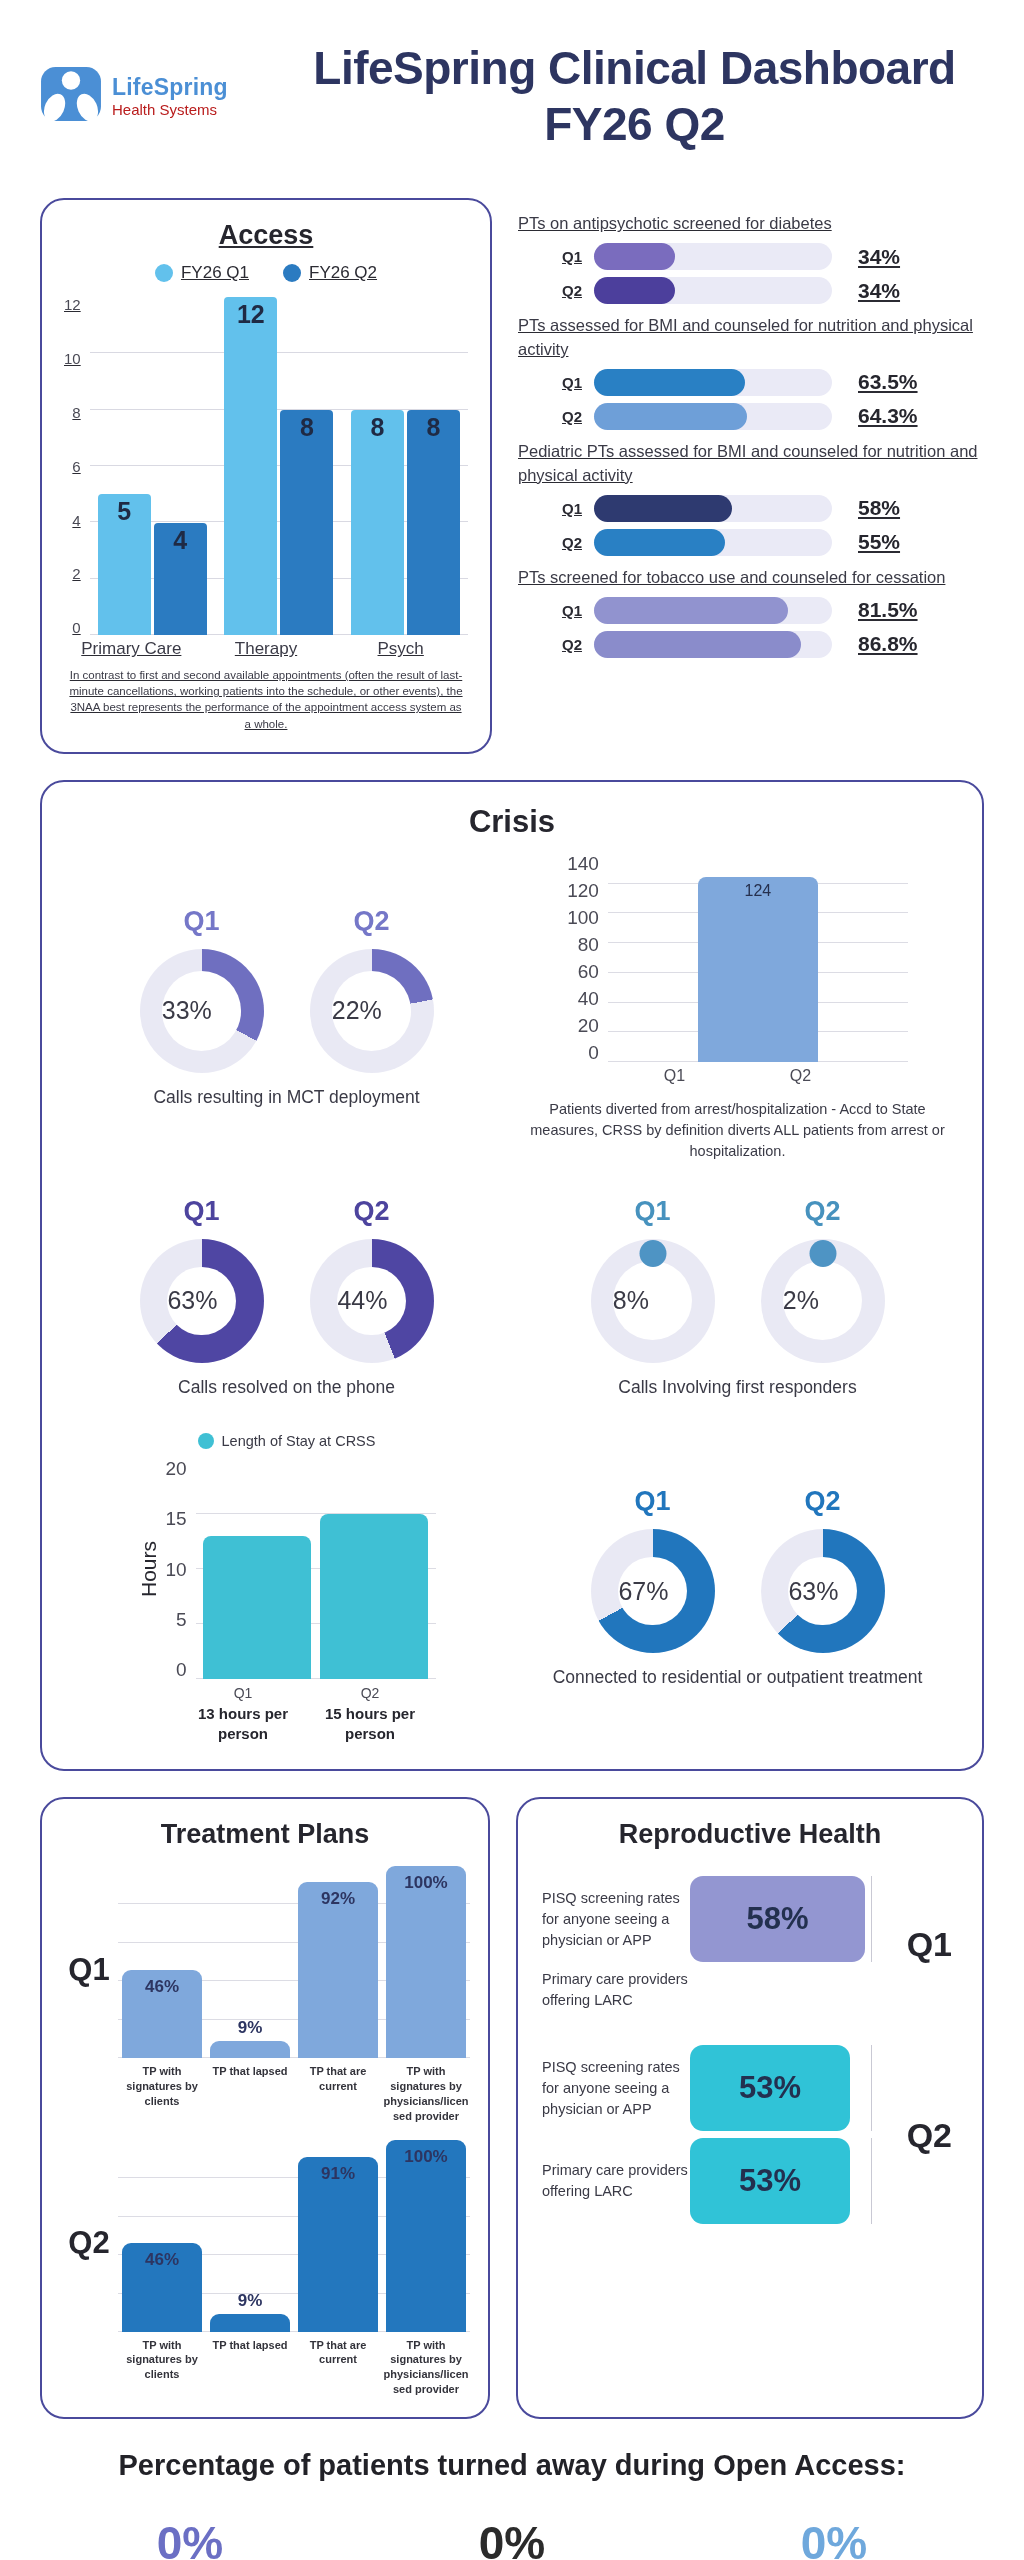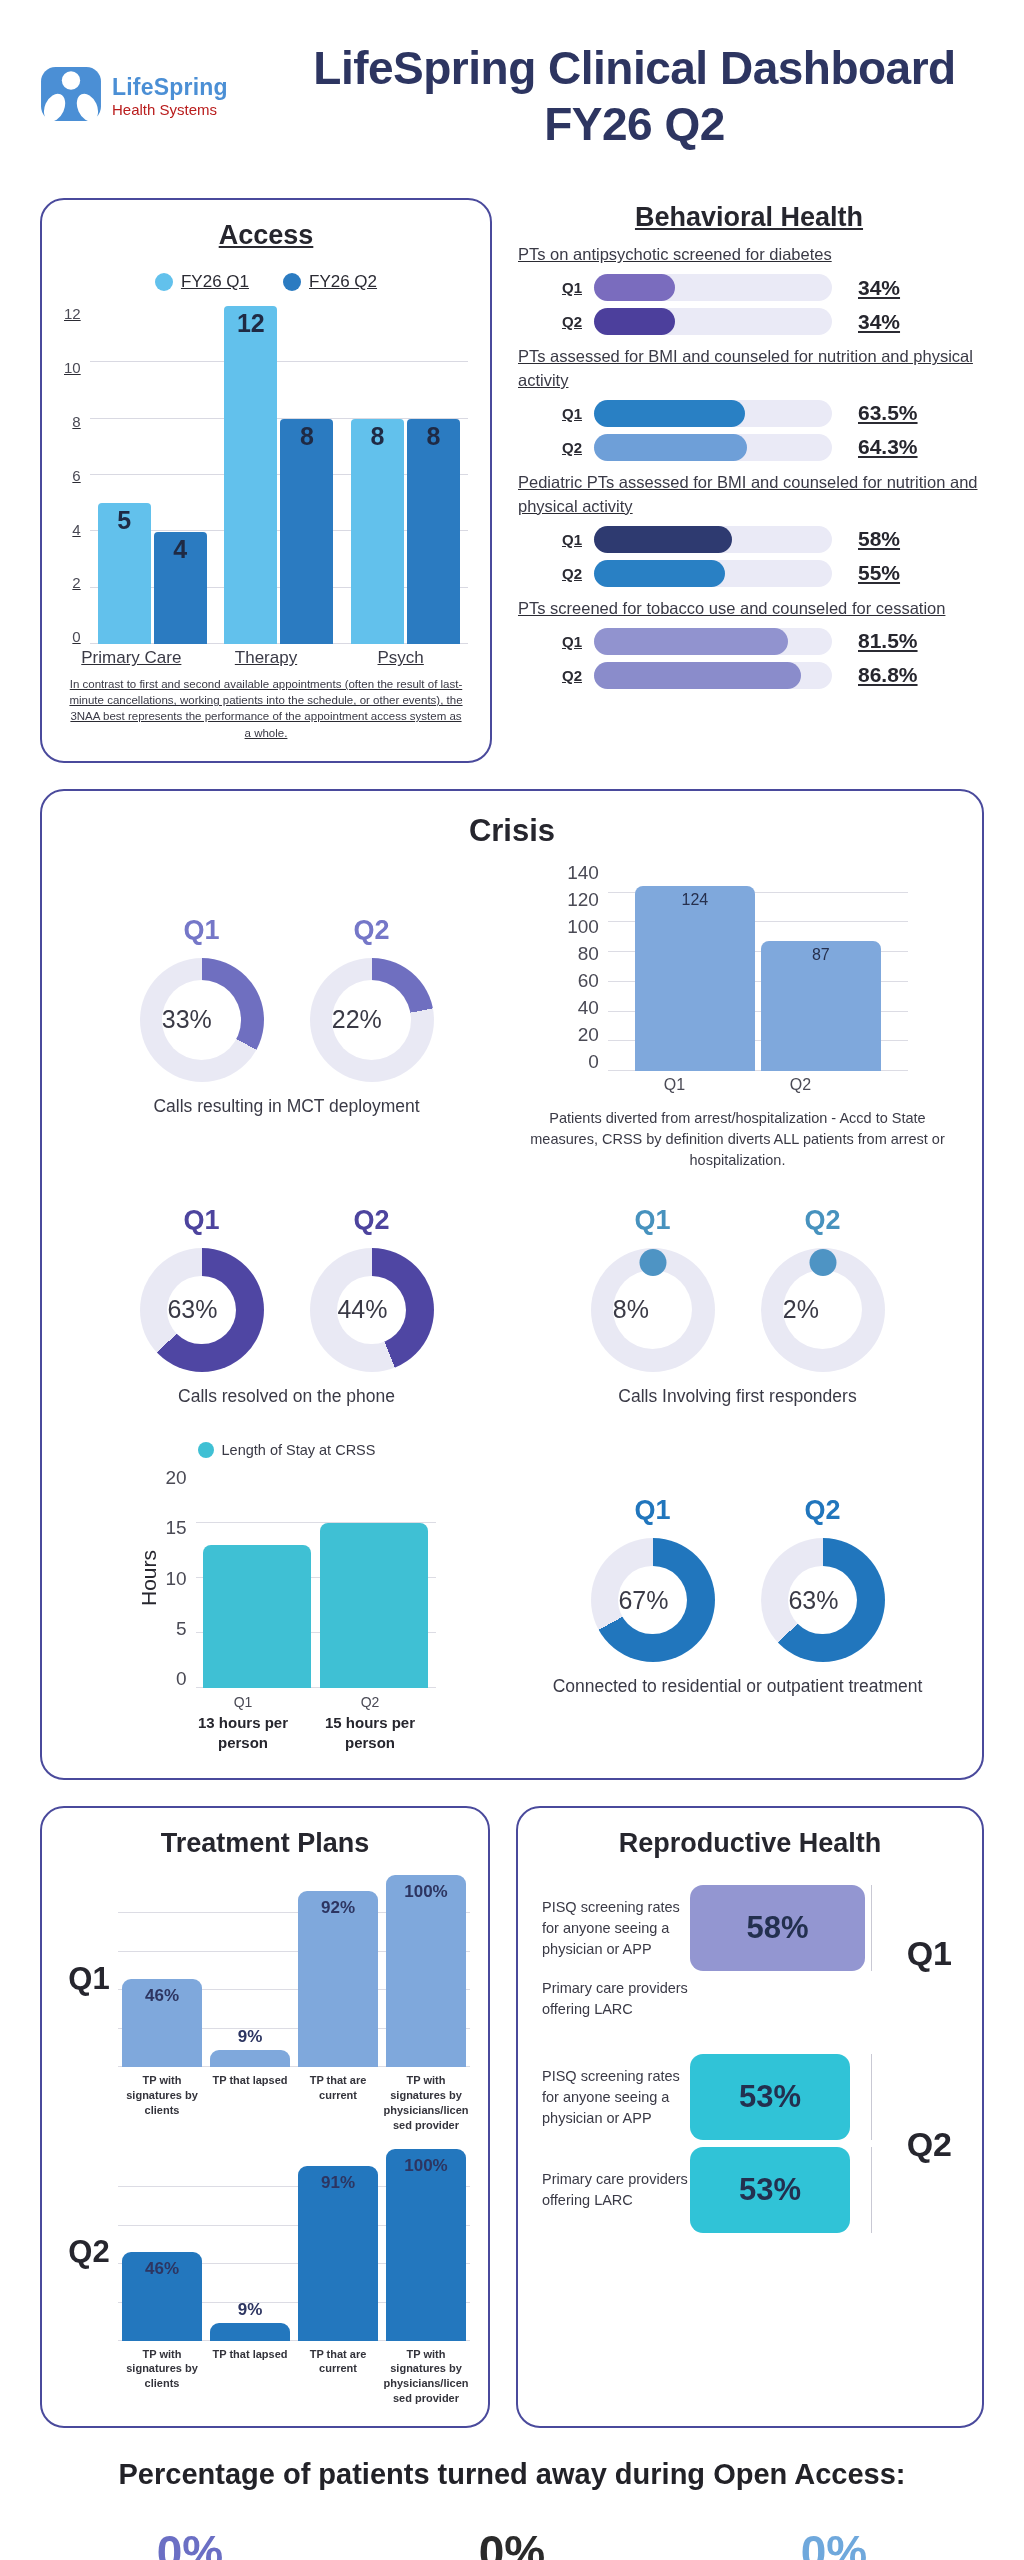--- a/index.html
+++ b/index.html
@@ -14,21 +14,21 @@
   .page-title { flex:1; text-align:center; color:#2d3561; font-size:46px; font-weight:bold; line-height:1.22; letter-spacing:-.5px; max-width:660px; margin:0 auto; }
 
   
   .box { border:2.5px solid #4a4a9c; border-radius:24px; padding:20px 22px; background:#fff; }
   .sec-title { text-align:center; font-size:27px; font-weight:bold; color:#26262e; }
 
   .row1 { display:flex; gap:22px; align-items:flex-start; margin-bottom:26px;text-decoration:underline; }
 
   
   .access { width:452px; flex:0 0 auto; }
-  .legend { display:flex; justify-content:center; gap:34px; margin:21px 0 14px; font-size:17px; color:#2b2b33; }
+  .legend { display:flex; justify-content:center; gap:34px; margin:12px 0 14px; font-size:17px; color:#2b2b33; }
   .legend-item { display:flex; align-items:center; gap:8px; }
   .dot { width:18px; height:18px; border-radius:50%; display:inline-block; }
   .dot.q1 { background:#62c1ec; } .dot.q2 { background:#2b7bc1; } .dot.teal { background:#3fc0d4; width:16px; height:16px; }
   .chart-row { display:flex; align-items:stretch; }
   .yticks { display:flex; flex-direction:column; justify-content:space-between; text-align:right; padding-right:9px; font-size:15px; color:#4a4a55; line-height:1; }
   .aplot { flex:1; height:338px; display:flex; align-items:stretch; justify-content:space-between; padding:0 8px;
     background-image:repeating-linear-gradient(to top,#d9d9e2 0,#d9d9e2 1px,transparent 1px,transparent 16.6667%); }
   .agroup { display:flex; align-items:flex-end; gap:3px; }
   .abar { width:53px; position:relative; border-radius:4px 4px 0 0; }
   .abar.q1 { background:#62c1ec; } .abar.q2 { background:#2b7bc1; }
@@ -210,21 +210,20 @@
       </div>
       <div class="xcats">
         <span>Primary Care</span>
         <span>Therapy</span>
         <span>Psych</span>
       </div>
       <p class="footnote">In contrast to first and second available appointments (often the result of last-minute cancellations, working patients into the schedule, or other events), the 3NAA best represents the performance of the appointment access system as a whole.</p>
     </section>
 
     <section class="behavioral">
-      <h2 class="sec-title">Behavioral Health</h2>
 
       <div class="bh-metric">
         <div class="bh-label">PTs on antipsychotic screened for diabetes</div>
         <div class="pill-row">
           <span class="pill-q">Q1</span>
           <span class="pill-track">
               <span class="pill-fill f-m0b0" style="display: block; width: 34%;"></span>
             </span>
           <span class="pill-val">34%</span>
         </div>
@@ -329,23 +328,20 @@
               <span>80</span>
               <span>60</span>
               <span>40</span>
               <span>20</span>
               <span>0</span>
             </div>
             <div class="dplot">
               <div class="dbar" style="height: 88.5714%;">
                   <span class="bval">124</span>
                 </div>
-              <div class="dbar" style="height: 62.1429%;">
-                  <span class="bval">87</span>
-                </div>
             </div>
           </div>
           <div class="dxcats">
             <span>Q1</span>
             <span>Q2</span>
           </div>
           <p class="dcaption">Patients diverted from arrest/hospitalization - Accd to State measures, CRSS by definition diverts ALL patients from arrest or hospitalization.</p>
         </div>
       </div>
 

